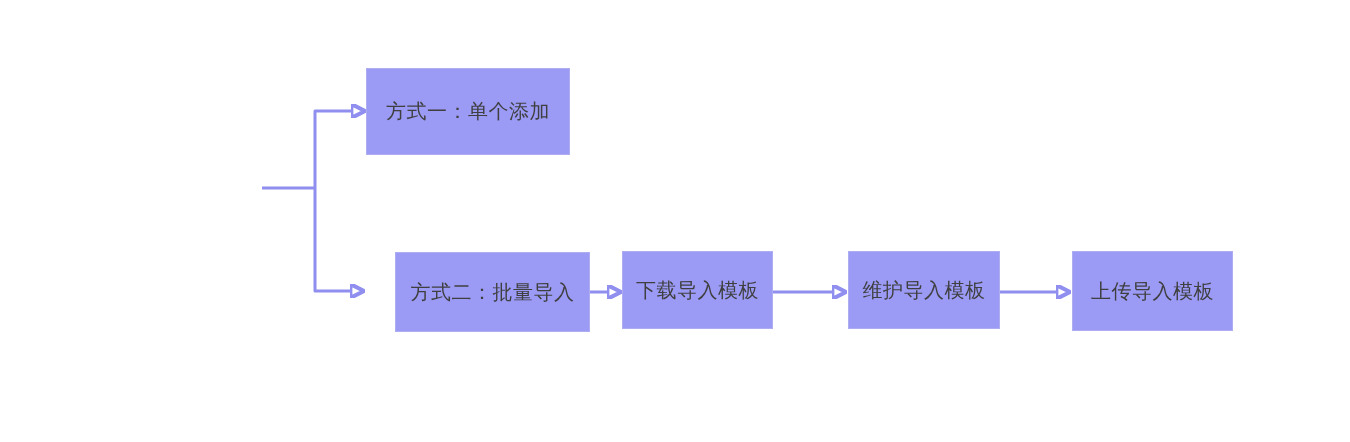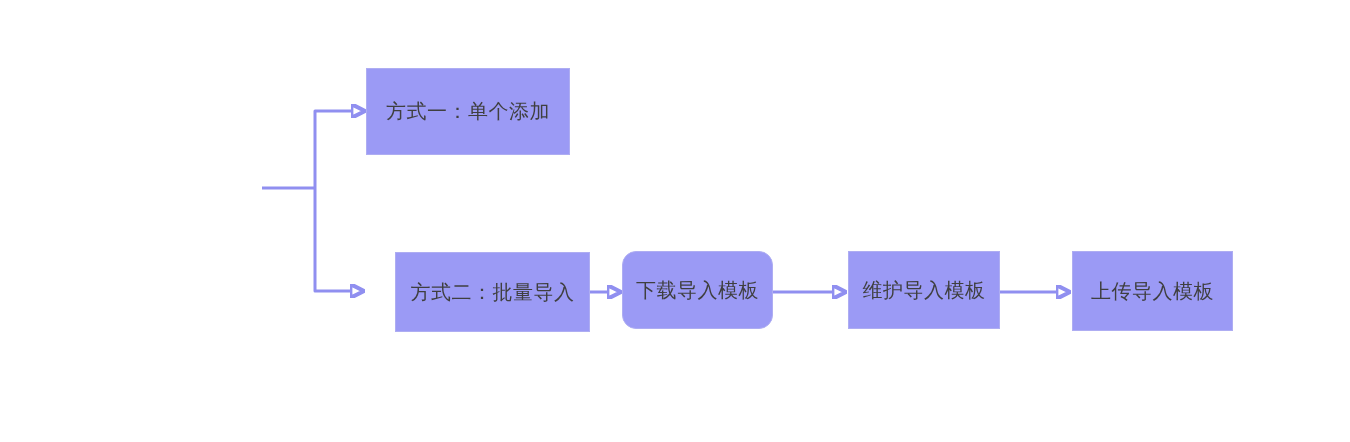--- a/index.html
+++ b/index.html
@@ -42,21 +42,21 @@
     letter-spacing: 0.5px;
     display: flex;
     align-items: center;
     justify-content: center;
     white-space: nowrap;
   }
   
   .node-root     { left:  67px; top: 142px; width: 195px; height: 93px; }
   .node-method1  { left: 366px; top:  68px; width: 204px; height: 87px; }
   .node-method2  { left: 365px; top: 252px; width: 195px; height: 80px; margin-left: 30px; }
-  .node-download { left: 622px; top: 251px; width: 151px; height: 78px; border-radius: 14px; }
+  .node-download { left: 622px; top: 251px; width: 151px; height: 78px; }
   .node-maintain { left: 848px; top: 251px; width: 152px; height: 78px; }
   .node-upload   { left: 1072px; top: 251px; width: 161px; height: 80px; }
 </style>
 </head>
 <body>
 
 <div class="canvas">
 
   <svg class="connectors" width="1350" height="442" viewBox="0 0 1350 442" xmlns="http://www.w3.org/2000/svg">
     <defs>

